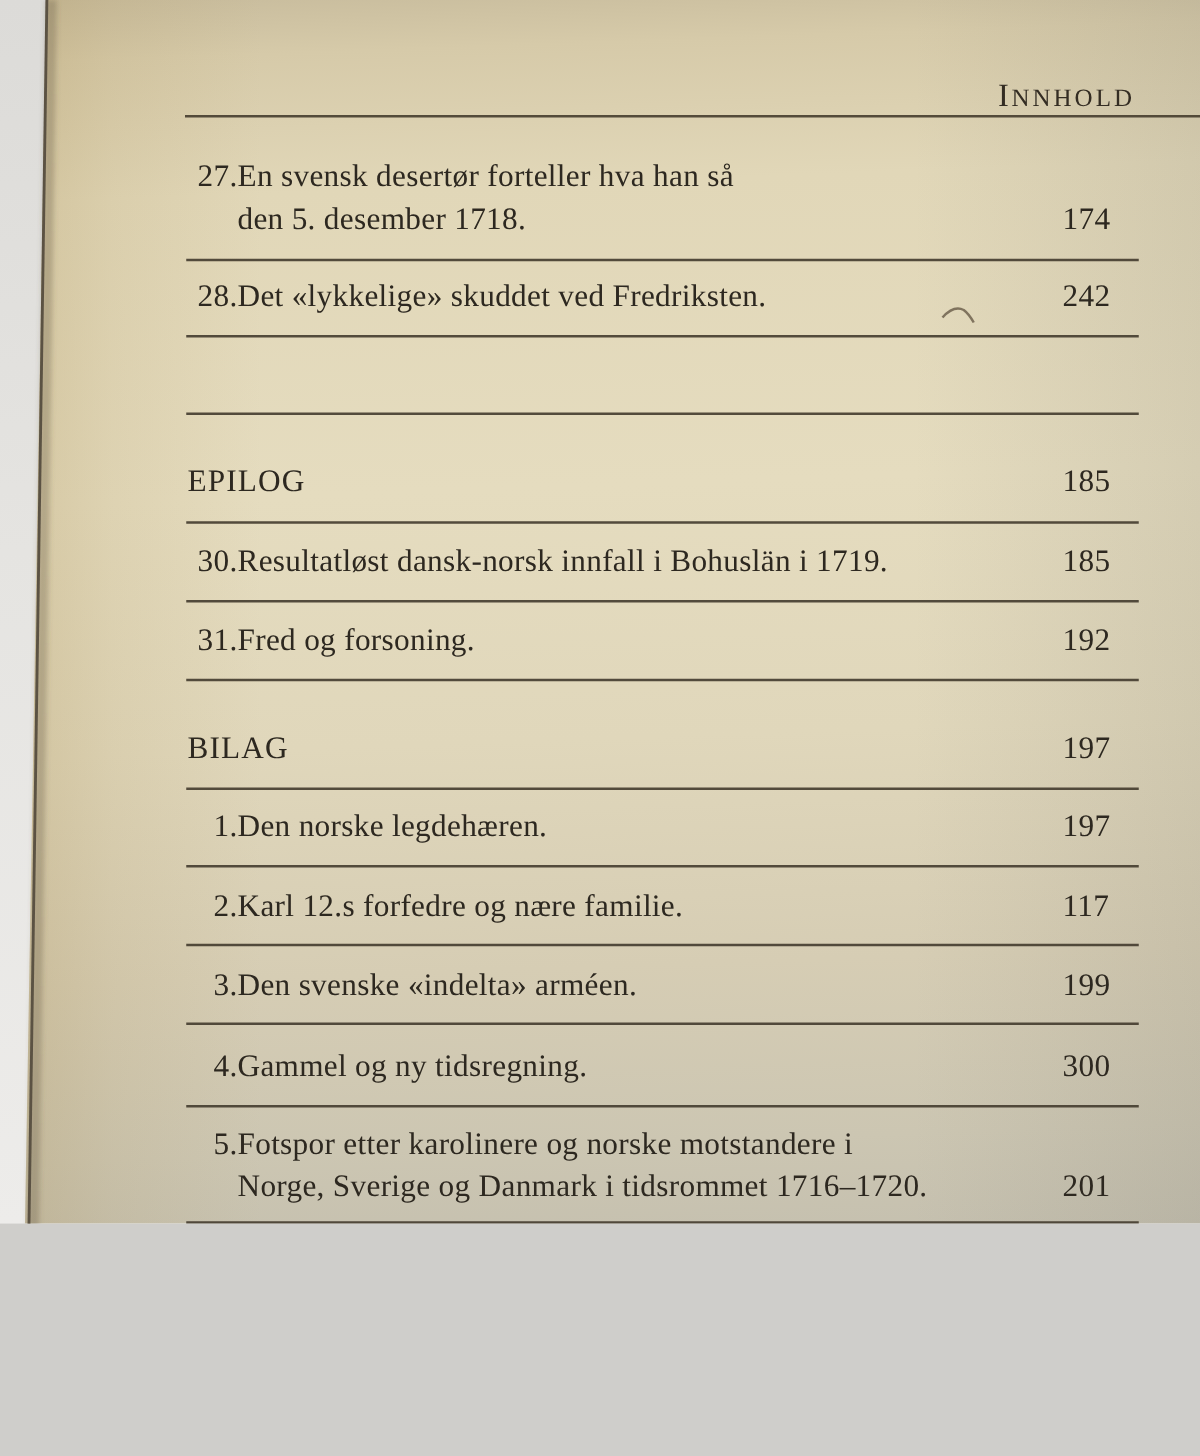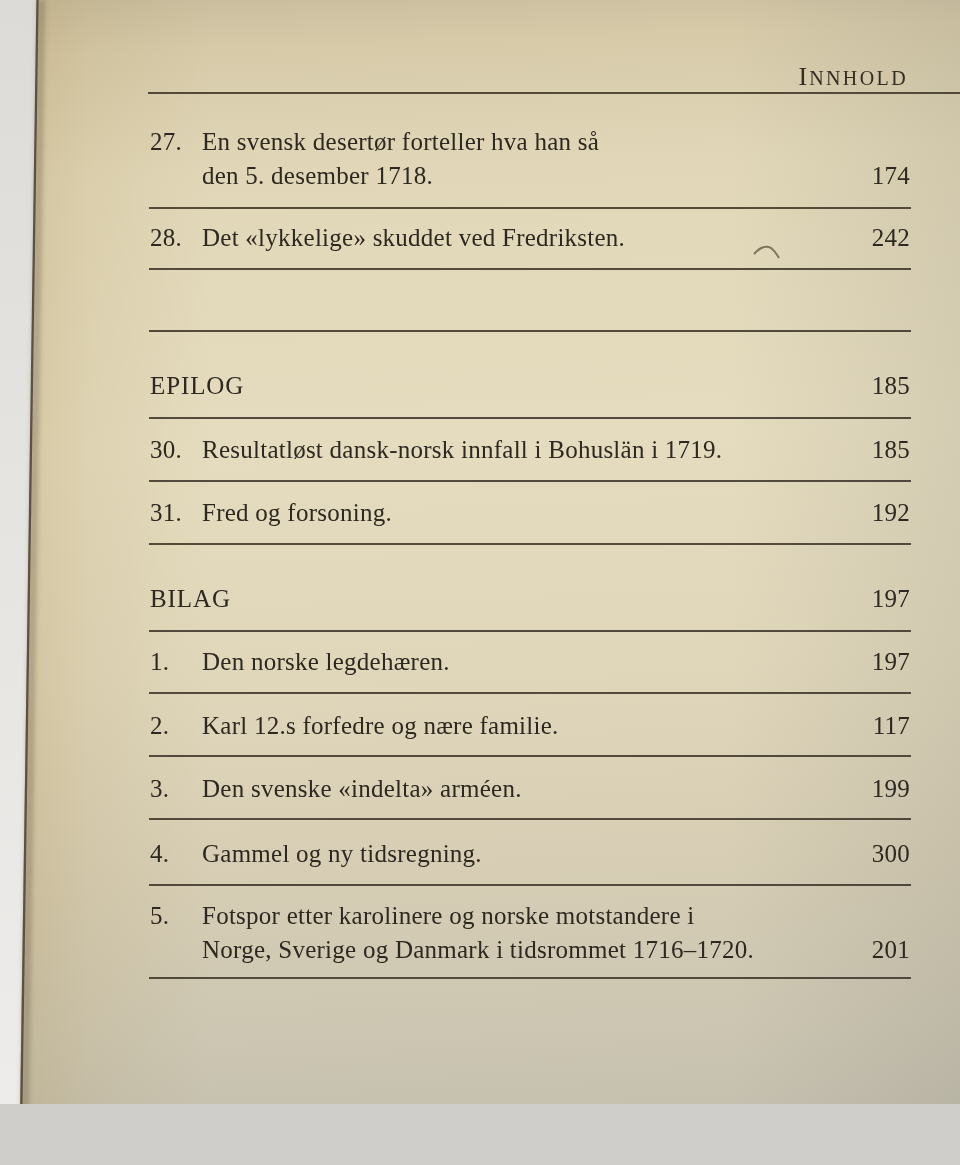--- a/index.html
+++ b/index.html
@@ -1,17 +1,17 @@
 <!DOCTYPE html>
 <html style="--paper: #e4dbbe; --ink: #2d2820; --rule: #433b2d; --page_edge: #5b5243; --backdrop: #e5e4e1;"><head>
 <meta charset="utf-8">
 <style>
   html,body { margin:0; padding:0; background:#cfcecb; }
   .stage {
-    position:relative; width:960px; height:1104px; overflow:hidden;
+    position:relative; width:960px; height:979px; overflow:hidden;
     background:linear-gradient(180deg,#dcdbd8 0%,#e5e4e1 45%,#edecea 100%);
     font-family:"Liberation Serif","DejaVu Serif",serif;
   }
   
   .page {
     position:absolute; inset:0;
     clip-path:polygon(37px 0, 100% 0, 100% 100%, 20px 100%);
     background:
       linear-gradient(90deg, rgba(170,144,86,0.30) 0px, rgba(170,144,86,0.12) 90px, rgba(170,144,86,0) 210px),
       linear-gradient(90deg, rgba(0,0,0,0) 76%, rgba(96,96,90,0.12) 100%),
@@ -24,23 +24,23 @@
   .hdr .rest   { font-size:20px; letter-spacing:2.4px; }
 
   .hdr-rule { position:absolute; top:92px; left:148px; right:0; height:2px;
               background:#483f30; opacity:.92; }
   .rule { position:absolute; left:149px; width:762px; height:2px;
           background:var(--rule,#433b2d); opacity:.9; }
 
   .row { position:absolute; left:150px; width:760px; display:flex;
          font-size:25px; line-height:34px; color:var(--ink,#2d2820);
          letter-spacing:0.25px; }
-  .num   { flex:0 0 40px; margin-right:12px; }
+  .num   { flex:0 0 40px; text-align:right; }
   .title { flex:1 1 auto; white-space:pre-line; }
-  .pg    { flex:0 0 60px; text-align:right; align-self:flex-end; }
+  .pg    { flex:0 0 60px; text-align:left; align-self:flex-end; }
   .section .title { letter-spacing:0.9px; }
 </style>
 </head>
 <body>
 
 <div class="stage">
 
   <div class="page"></div>
 
   <svg class="edge-svg" width="960" height="1165" viewBox="0 0 960 1165">

